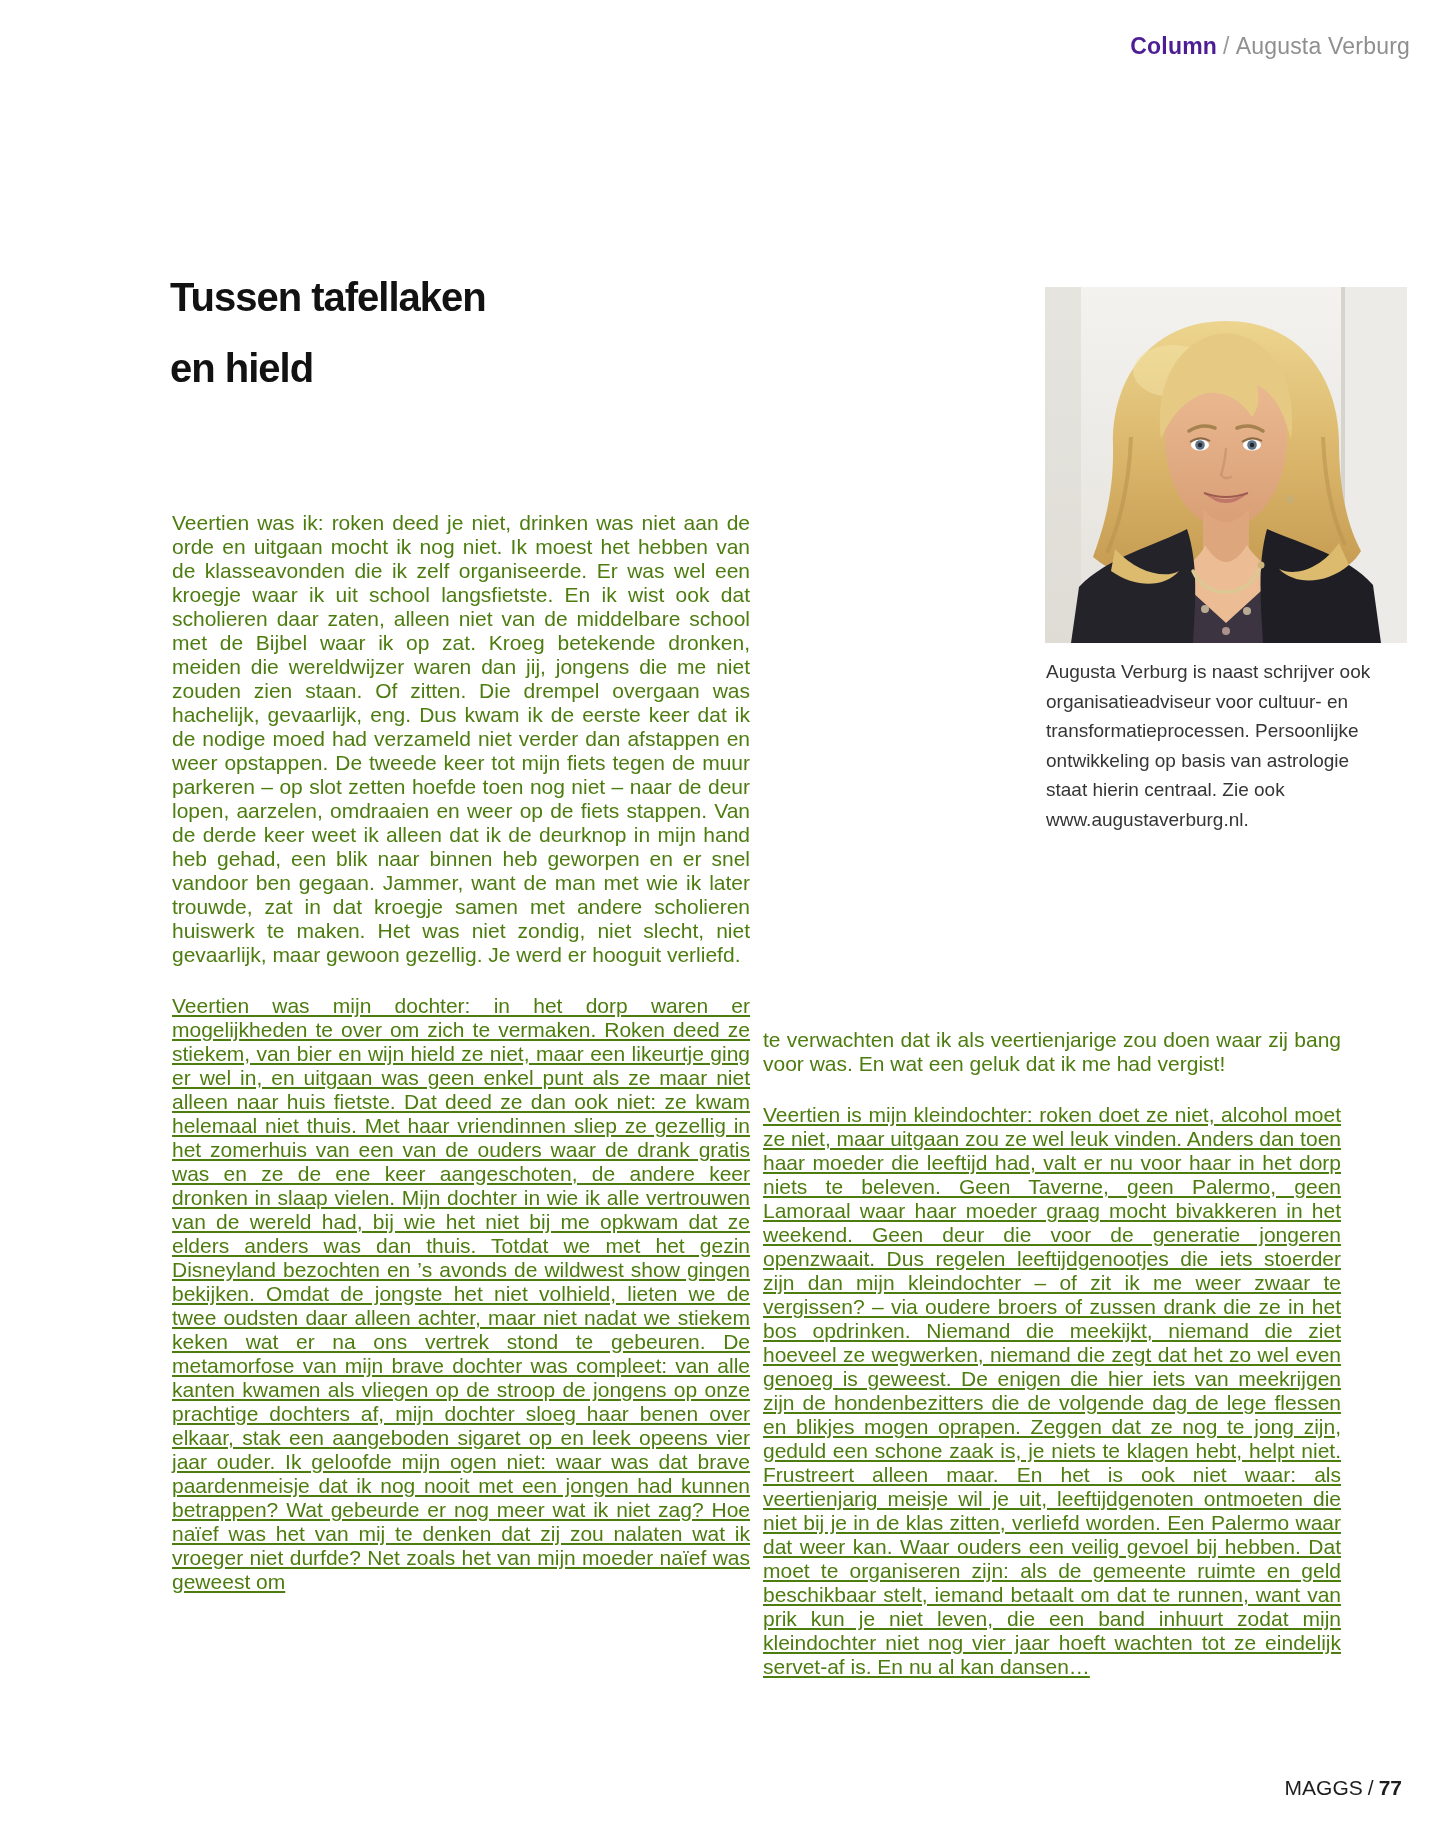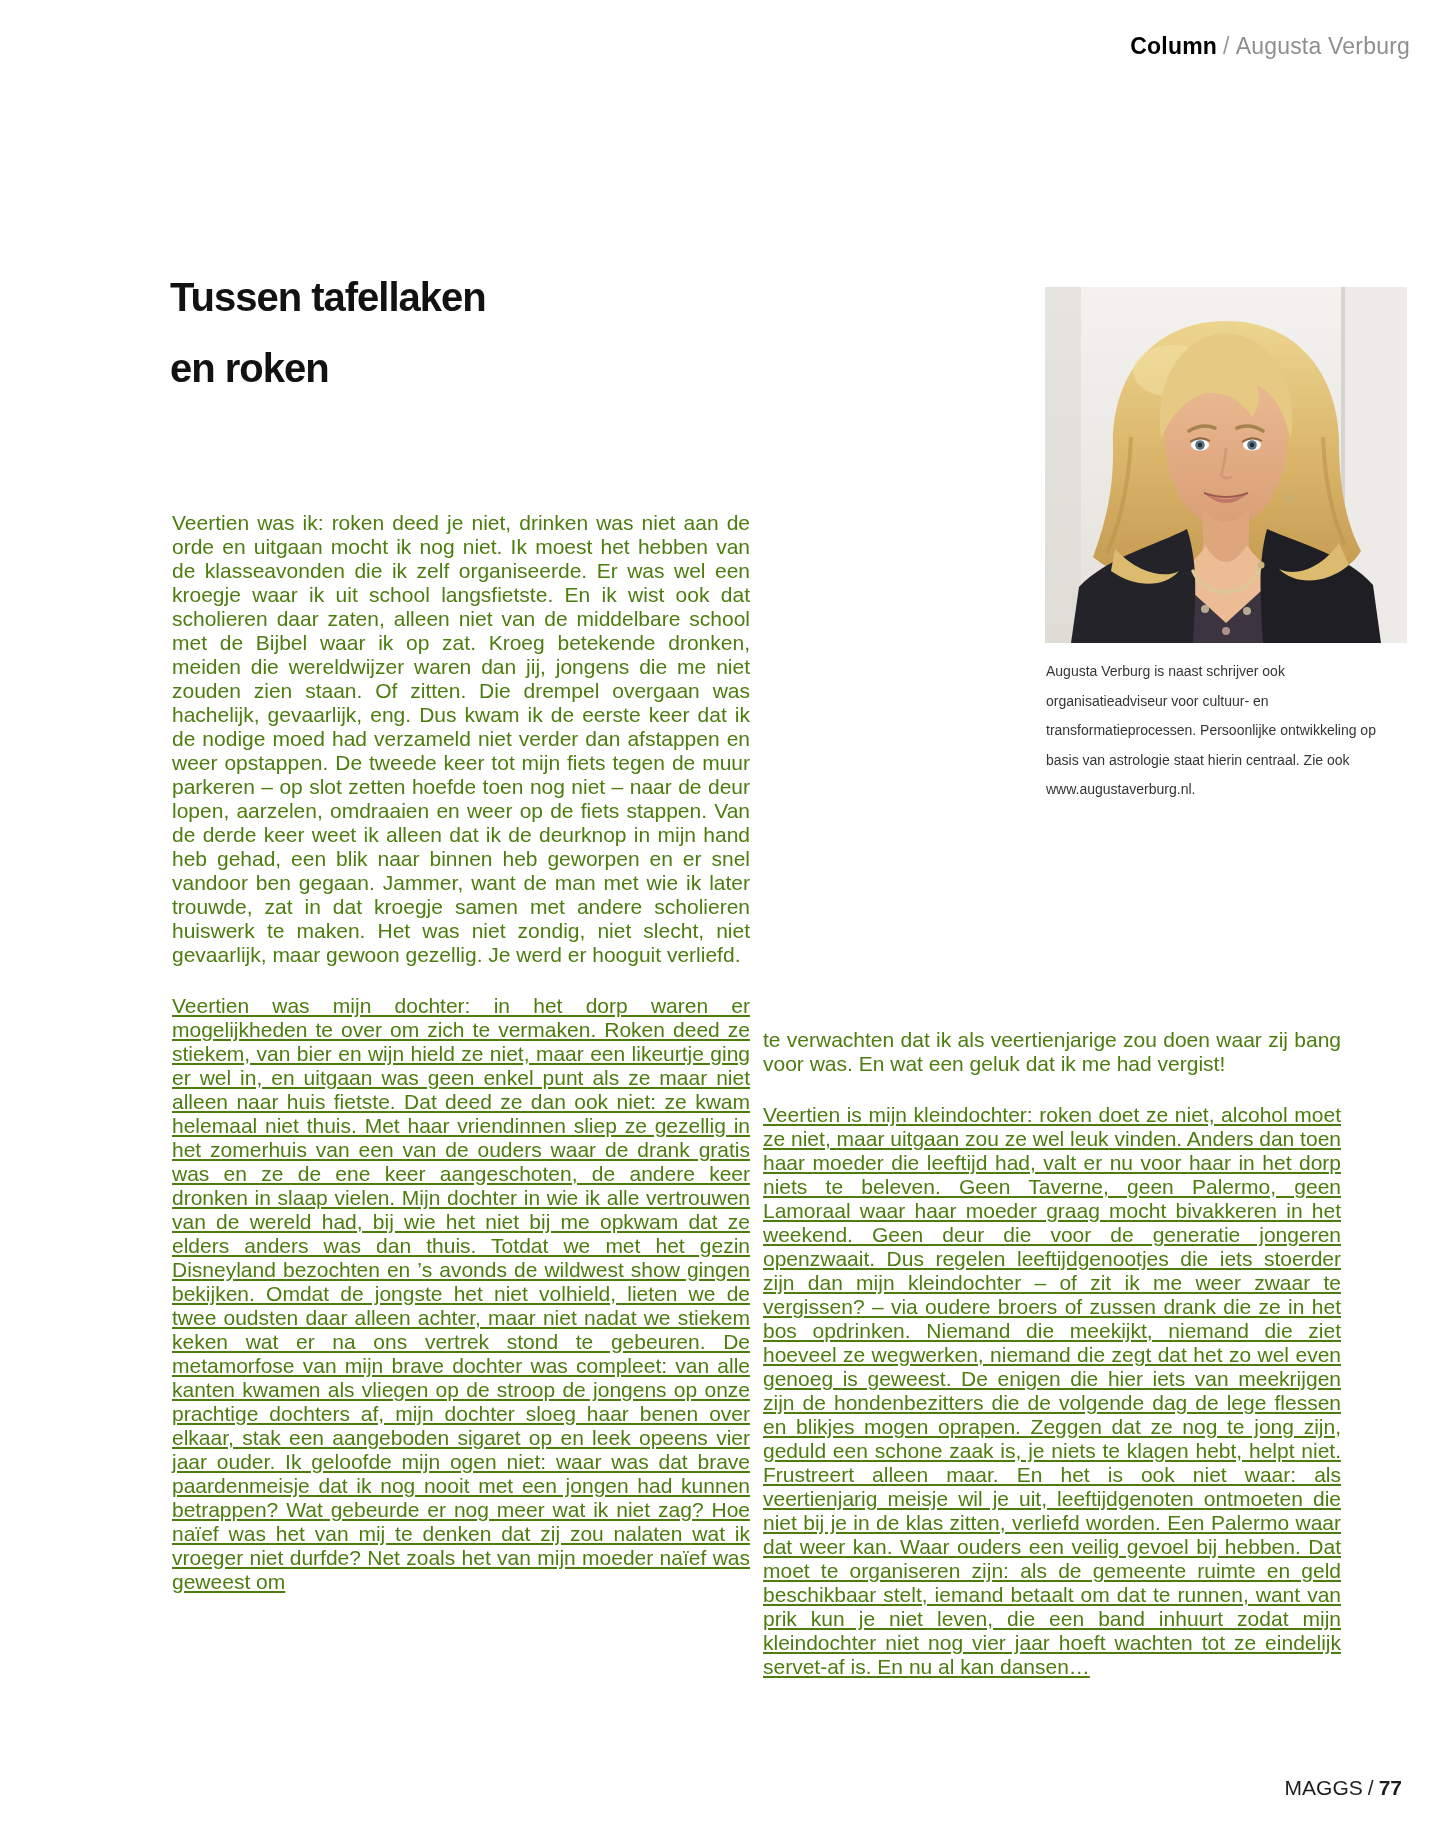--- a/index.html
+++ b/index.html
@@ -19,21 +19,21 @@
   }
   
   .topbar {
     position: absolute;
     top: 33px;
     right: 30px;
     font-size: 23px;
     letter-spacing: 0.2px;
     white-space: nowrap;
   }
-  .topbar .section { font-weight: bold; color: #000000; }
+  .topbar .section { font-weight: bold; color: #4c1d95; }
   .topbar .sep    { color: #9a9a9a; padding: 0 6px; }
   .topbar .author { color: #8f8f8f; }
 
   
   .title {
     position: absolute;
     left: 170px;
     top: 262px;
     margin: 0;
     font-size: 40px;
@@ -54,21 +54,21 @@
     overflow: hidden;
   }
   .photo svg { display: block; }
 
   
   .caption {
     position: absolute;
     left: 1046px;
     top: 657px;
     width: 342px;
-    font-size: 14px;
+    font-size: 19px;
     line-height: 29.5px;
     color: #353535;
   }
 
   
   .col {
     position: absolute;
     width: 578px;
     font-size: 21px;
     line-height: 24px;
@@ -96,21 +96,21 @@
 <body>
 
 <div class="page">
 
   <header class="topbar">
     <span class="section">Column</span><span class="sep">/</span><span class="author">Augusta Verburg</span>
   </header>
 
   <h1 class="title">
     <span style="display:block">Tussen tafellaken</span>
-    <span style="display:block">en roken</span>
+    <span style="display:block">en hield</span>
   </h1>
 
   <figure class="photo" role="img" aria-label="Portret van Augusta Verburg">
     <svg viewBox="0 0 362 356" width="362" height="356" preserveAspectRatio="none" xmlns="http://www.w3.org/2000/svg">
       <defs>
         <linearGradient id="wall" x1="0" y1="0" x2="0" y2="1">
           <stop offset="0" stop-color="#f3f2ef"></stop>
           <stop offset="1" stop-color="#e4e1db"></stop>
         </linearGradient>
         <linearGradient id="hairG" x1="0" y1="0" x2="0" y2="1">

